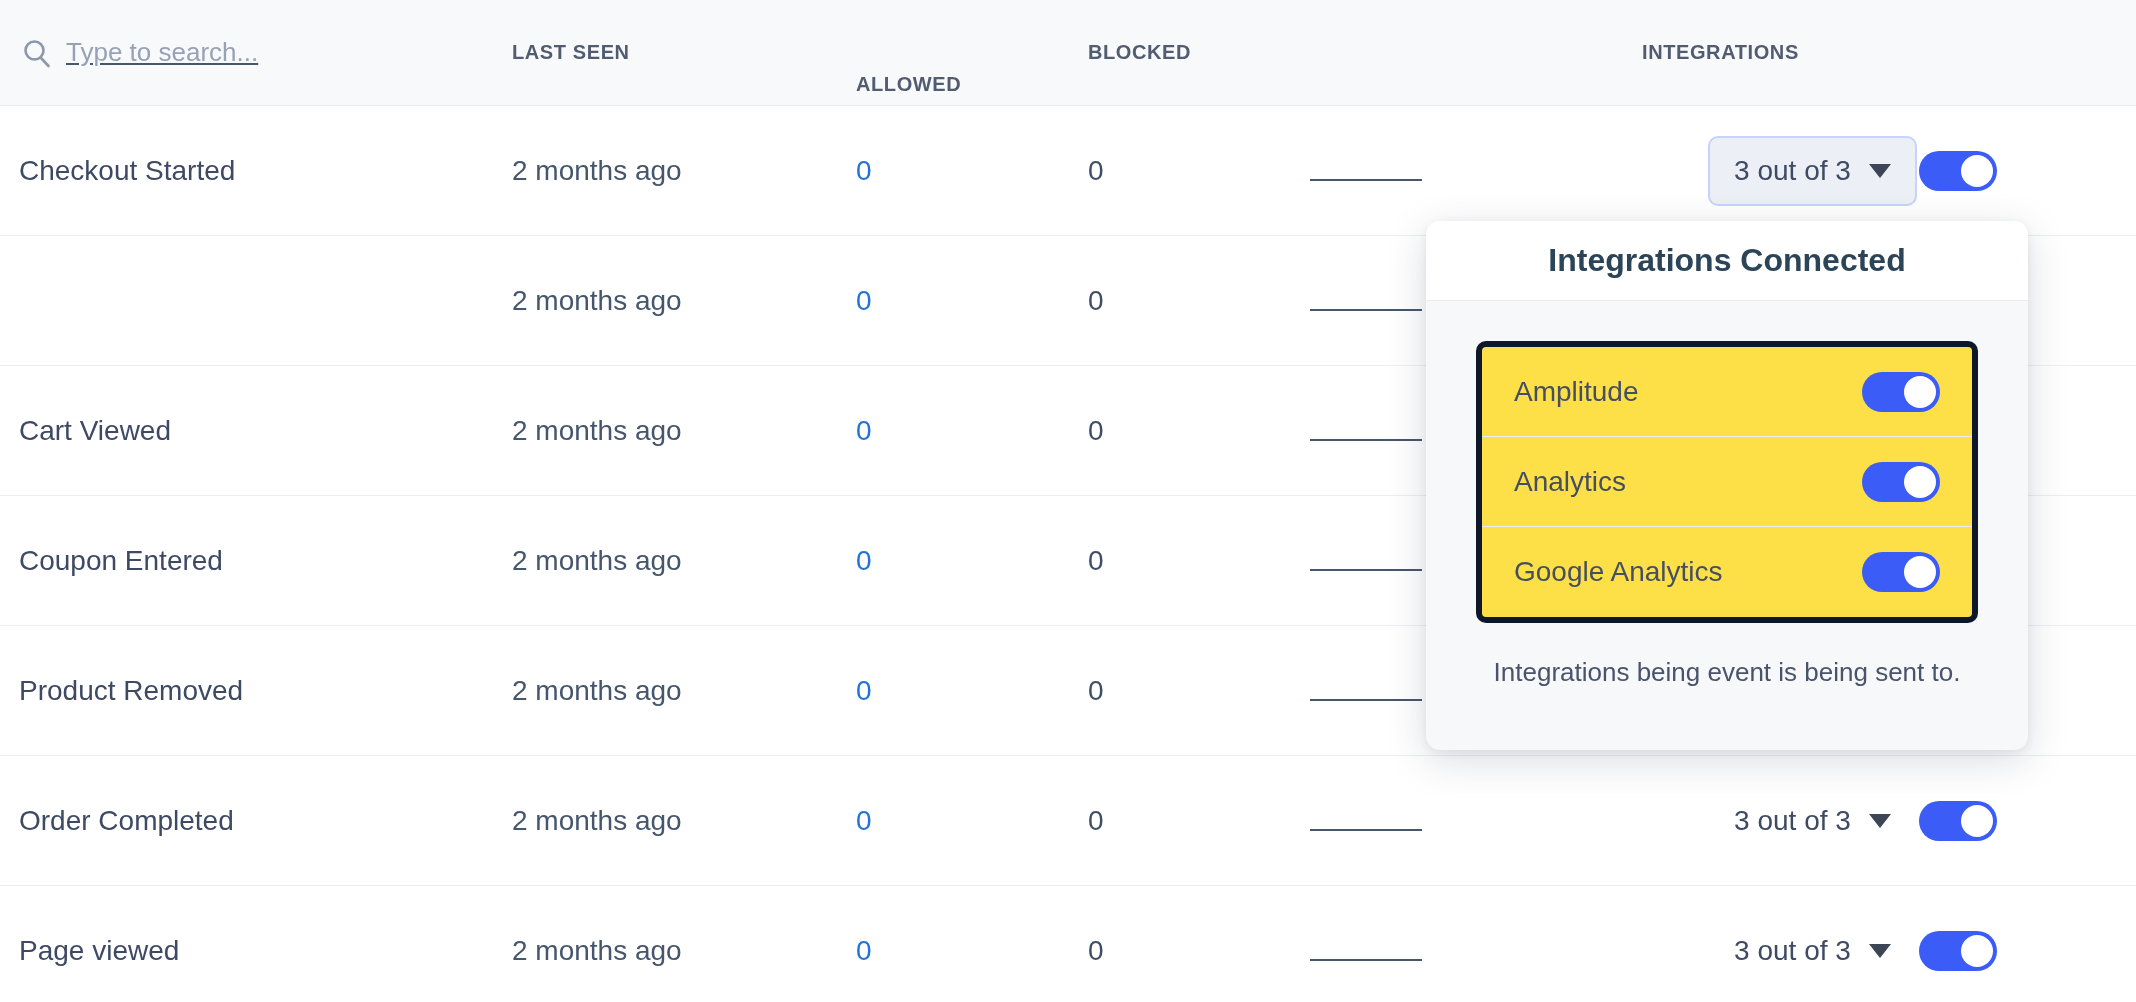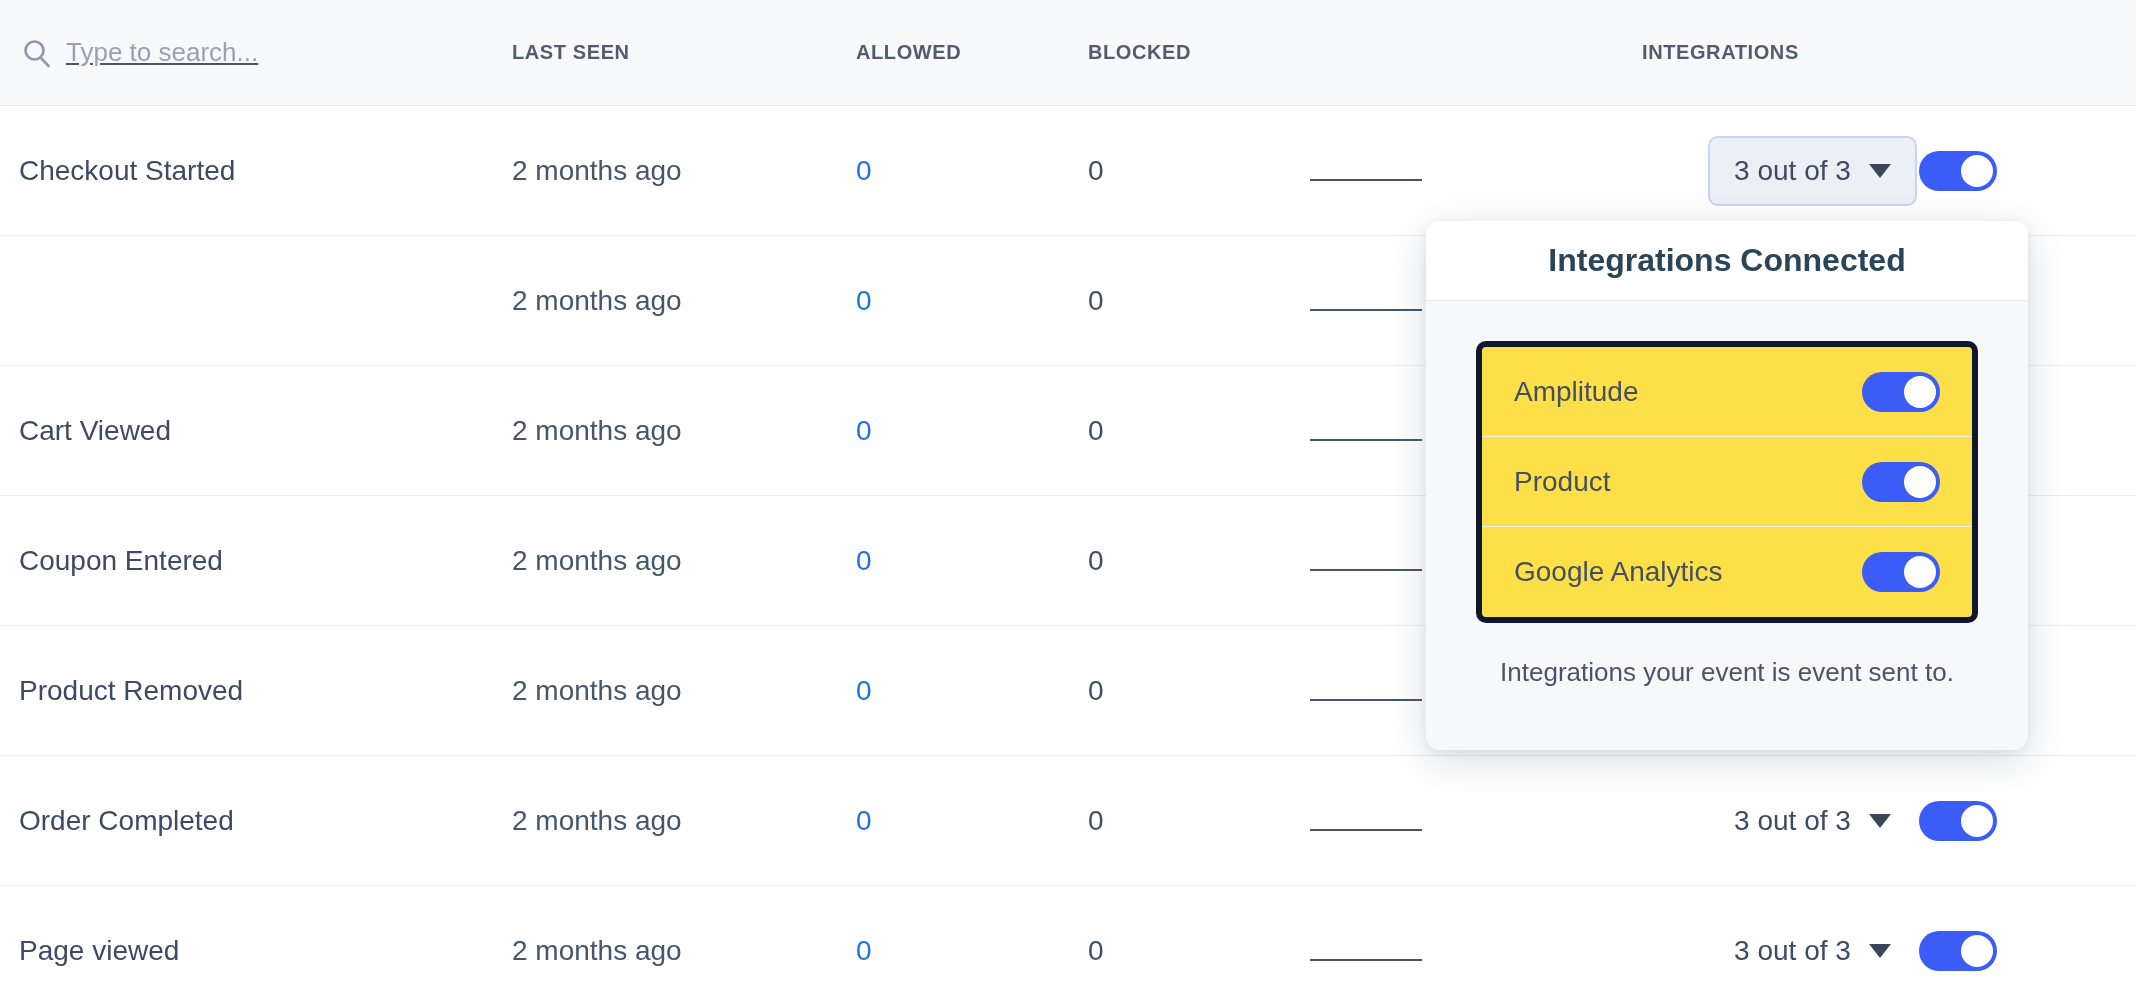--- a/index.html
+++ b/index.html
@@ -25,21 +25,21 @@
   .search-input {
     border: none; outline: none; background: transparent;
     font-family: inherit; font-size: 26px; color: #46566c;
     margin-left: 14px; width: 360px; text-decoration: underline;
   }
   .search-input::placeholder { color: #97a1b6; opacity: 1; }
   .col-label {
     font-size: 20px; font-weight: 700; color: #515c70; letter-spacing: 0.6px;
   }
   .col-seen   { left: 512px; }
-  .col-allow  { left: 856px; }
+  .col-allow  { left: 856px; margin-top: 32px; }
   .col-block  { left: 1088px; }
   .col-integ  { left: 1642px; }
 
   
   .row {
     position: relative;
     width: 100%;
     height: 130px;
     border-bottom: 1px solid #eceef3;
     background: #ffffff;
@@ -286,27 +286,27 @@
   <div class="popover-title">Integrations Connected</div>
   <div class="popover-body">
     <div class="integration-box">
       <div class="integration-row">
         <span class="integration-label">Amplitude</span>
         <div class="toggle">
             <span class="knob"></span>
           </div>
       </div>
       <div class="integration-row">
-        <span class="integration-label">Product</span>
+        <span class="integration-label">Analytics</span>
         <div class="toggle">
             <span class="knob"></span>
           </div>
       </div>
       <div class="integration-row">
         <span class="integration-label">Google Analytics</span>
         <div class="toggle">
             <span class="knob"></span>
           </div>
       </div>
     </div>
-    <div class="popover-desc">Integrations your event is event sent to.</div>
+    <div class="popover-desc">Integrations being event is being sent to.</div>
   </div>
 </div>
 
 </body></html>

